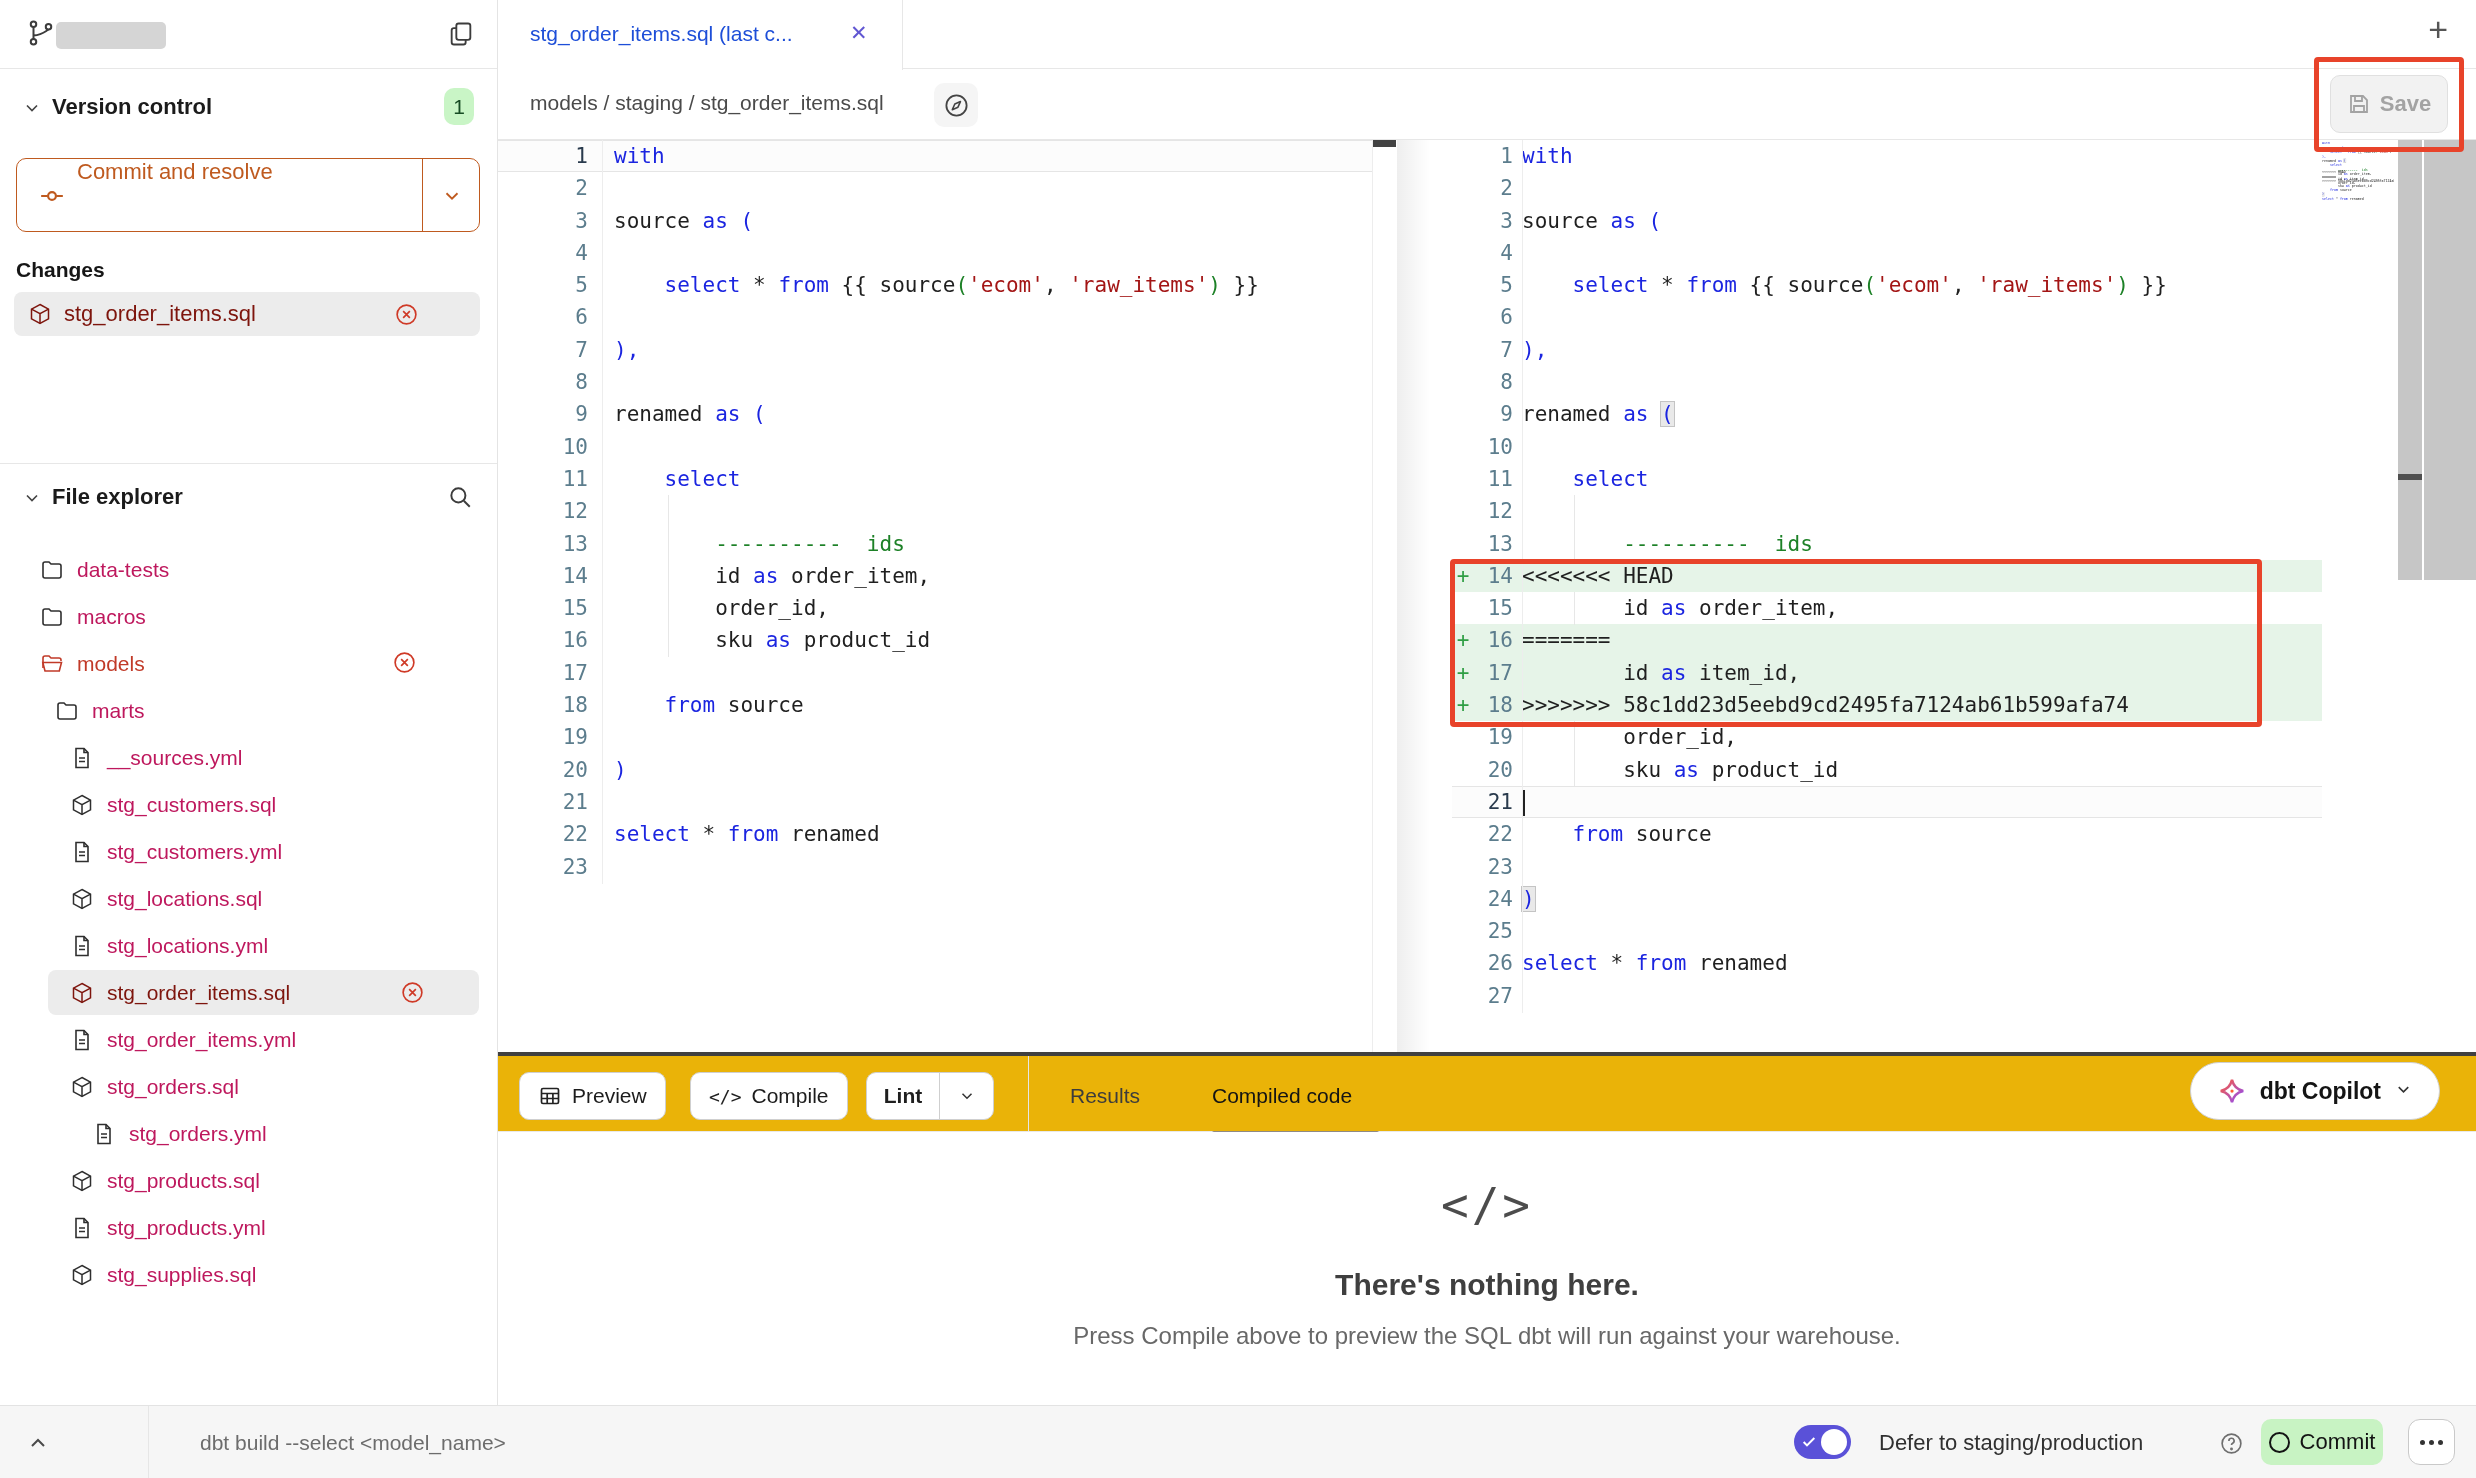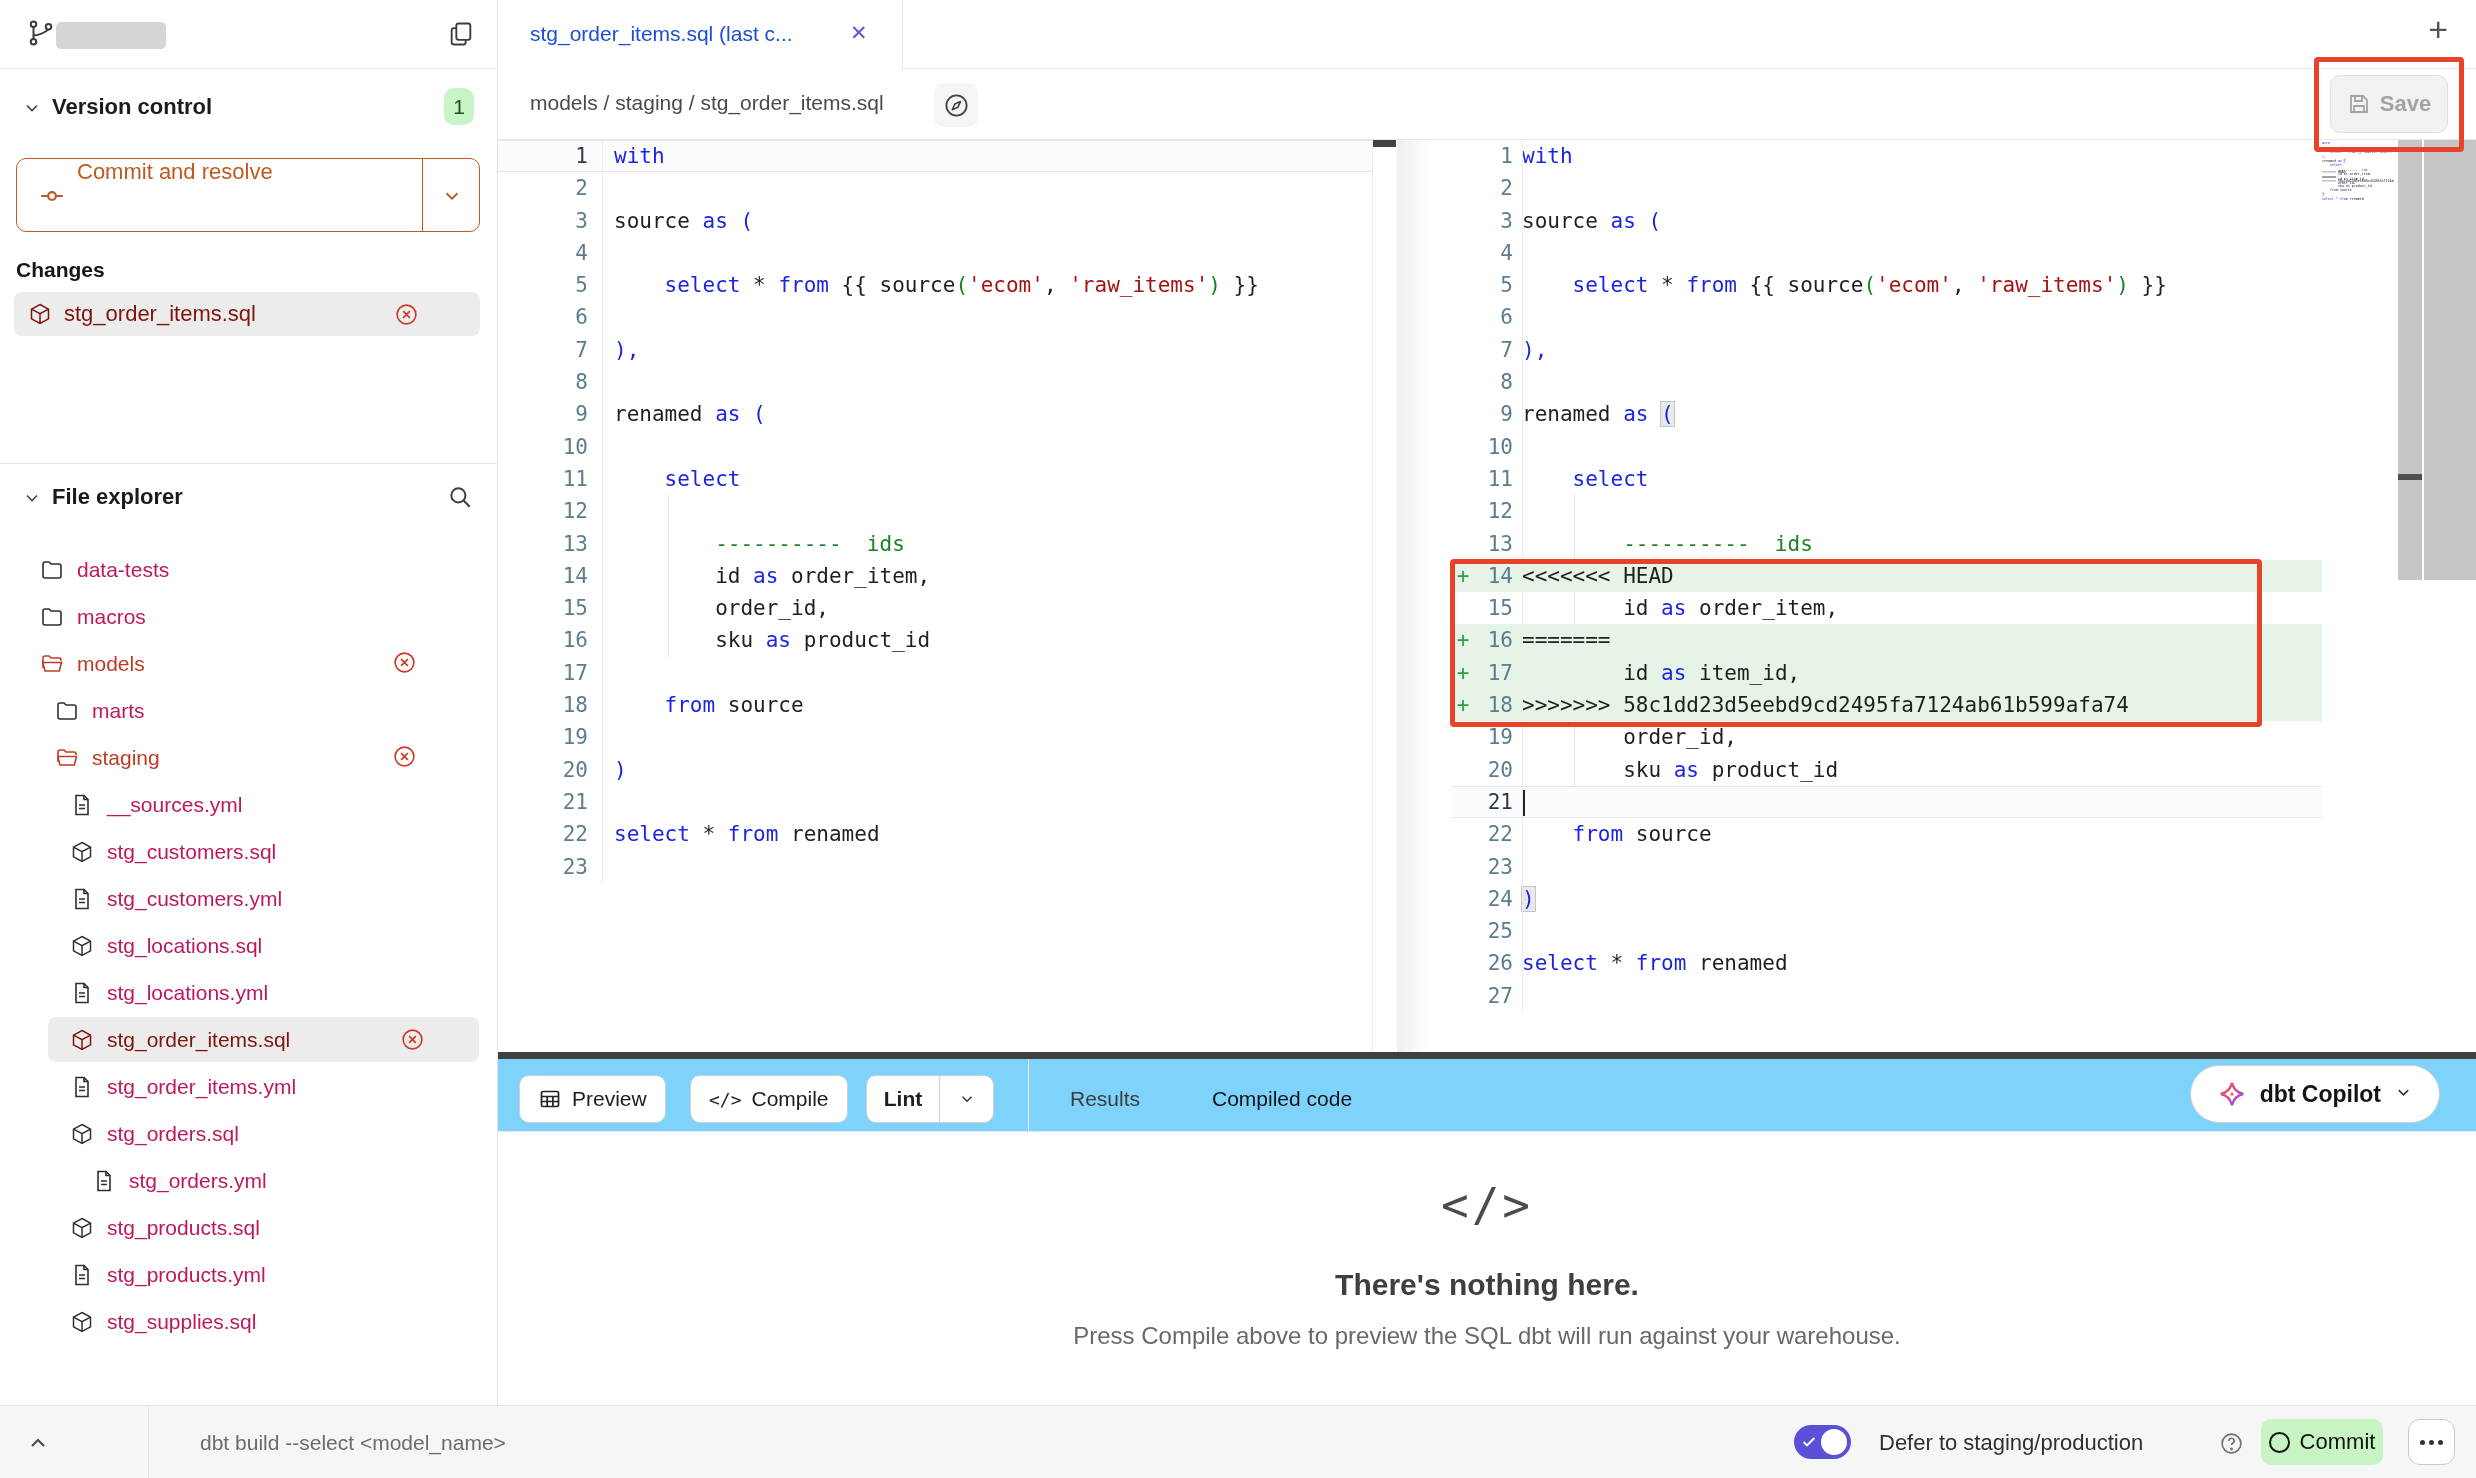--- a/index.html
+++ b/index.html
@@ -81,22 +81,22 @@
   .strip2{ position:absolute; left:1926px; top:0; width:52px; height:440px; background:#c6c6c6; }
   .annot{ position:absolute; border:5px solid #e8432a; border-radius:4px; pointer-events:none; z-index:40; }
 
   
   #save-btn{ position:absolute; left:2330px; top:75px; width:118px; height:58px; background:#f2f2f2; border:1px solid #e0e0e0;
              border-radius:10px; display:flex; align-items:center; justify-content:center; gap:9px;
              color:#a3a3a3; font-size:22px; font-weight:600; z-index:41; }
   #save-btn svg{ width:24px; height:24px; }
 
   
-  #toolbar{ position:absolute; left:498px; top:1052px; width:1978px; height:80px; background:#7dd3fc;
-            border-top:7px solid #404040; border-bottom:1px solid #e9e9e9; }
+  #toolbar{ position:absolute; left:498px; top:1052px; width:1978px; height:80px; background:#eab308;
+            border-top:4px solid #404040; border-bottom:1px solid #e9e9e9; }
   .tbtn{ position:absolute; top:16px; height:48px; border:1px solid #cfcfcf; border-radius:10px; background:#fff;
          display:flex; align-items:center; padding:0 18px; gap:10px; font-size:21px; color:#1c1c1c; }
   .tbtn svg{ width:24px; height:24px; }
   .code-glyph{ font-family:"DejaVu Sans Mono", monospace; font-size:18px; color:#222; }
   .lint-group{ position:absolute; left:368px; top:16px; width:128px; height:48px; border:1px solid #cfcfcf; border-radius:10px;
                background:#fff; display:flex; }
   .lint-main{ width:73px; display:flex; align-items:center; justify-content:center; font-size:21px; border-right:1px solid #cfcfcf;font-weight:bold; }
   .lint-caret{ flex:1; display:flex; align-items:center; justify-content:center; color:#333; }
   .lint-caret svg{ width:18px; height:18px; }
   .tb-vdiv{ position:absolute; left:530px; top:0; bottom:0; width:1px; background:#e6e6e6; }
@@ -243,35 +243,20 @@
             </span>
           </div>
           <div class="fe-row" style="padding-left: 55px;">
             <span class="ficon icon24">
               <svg viewBox="0 0 24 24" fill="none" stroke="currentColor" stroke-width="1.6">
                 <path d="M3 6a2 2 0 0 1 2-2h4l2 2h8a2 2 0 0 1 2 2v10a2 2 0 0 1-2 2H5a2 2 0 0 1-2-2z"></path>
               </svg>
             </span>
             <span>marts</span>
           </div>
-          <div class="fe-row mod" style="padding-left: 55px;">
-            <span class="ficon icon24">
-              <svg viewBox="0 0 24 24" fill="none" stroke="currentColor" stroke-width="1.6">
-                <path d="M3 16V6a2 2 0 0 1 2-2h4l2 2h8a2 2 0 0 1 2 2v1"></path>
-                <path d="M2.8 10.5h18.7l-2.2 8.5H5z"></path>
-              </svg>
-            </span>
-            <span>staging</span>
-            <span class="abs xcirc icon24" style="top: 10px; left: 392px;">
-              <svg viewBox="0 0 24 24" fill="none" stroke="#cf3a27" stroke-width="1.6">
-                <circle cx="12" cy="12" r="9"></circle>
-                <path d="M8.8 8.8l6.4 6.4M15.2 8.8l-6.4 6.4"></path>
-              </svg>
-            </span>
-          </div>
           <div class="fe-row" style="padding-left: 70px;">
             <span class="ficon icon24">
               <svg viewBox="0 0 24 24" fill="none" stroke="currentColor" stroke-width="1.6">
                 <path d="M6 2.5h8l4 4V21.5H6z"></path>
                 <path d="M14 2.5v4h4M9 12h6M9 15.5h6"></path>
               </svg>
             </span>
             <span>__sources.yml</span>
           </div>
           <div class="fe-row" style="padding-left: 70px;">

